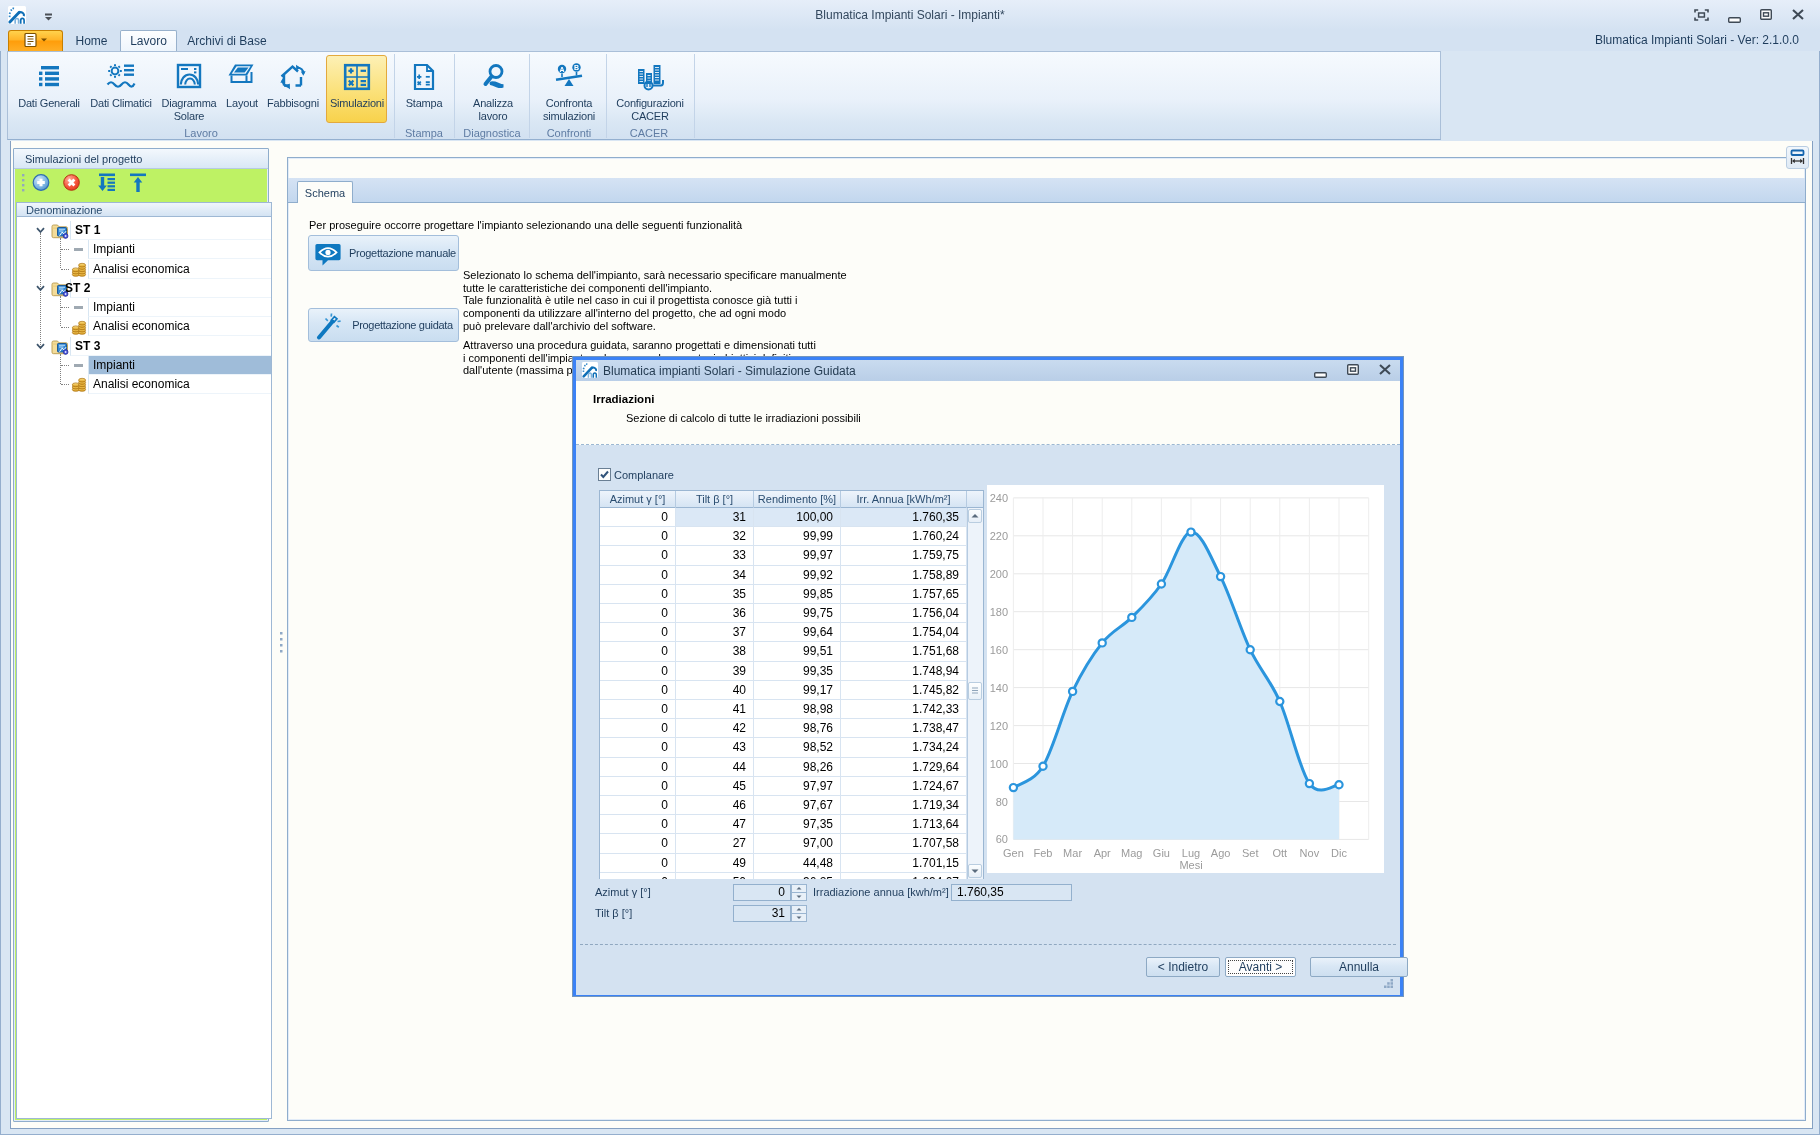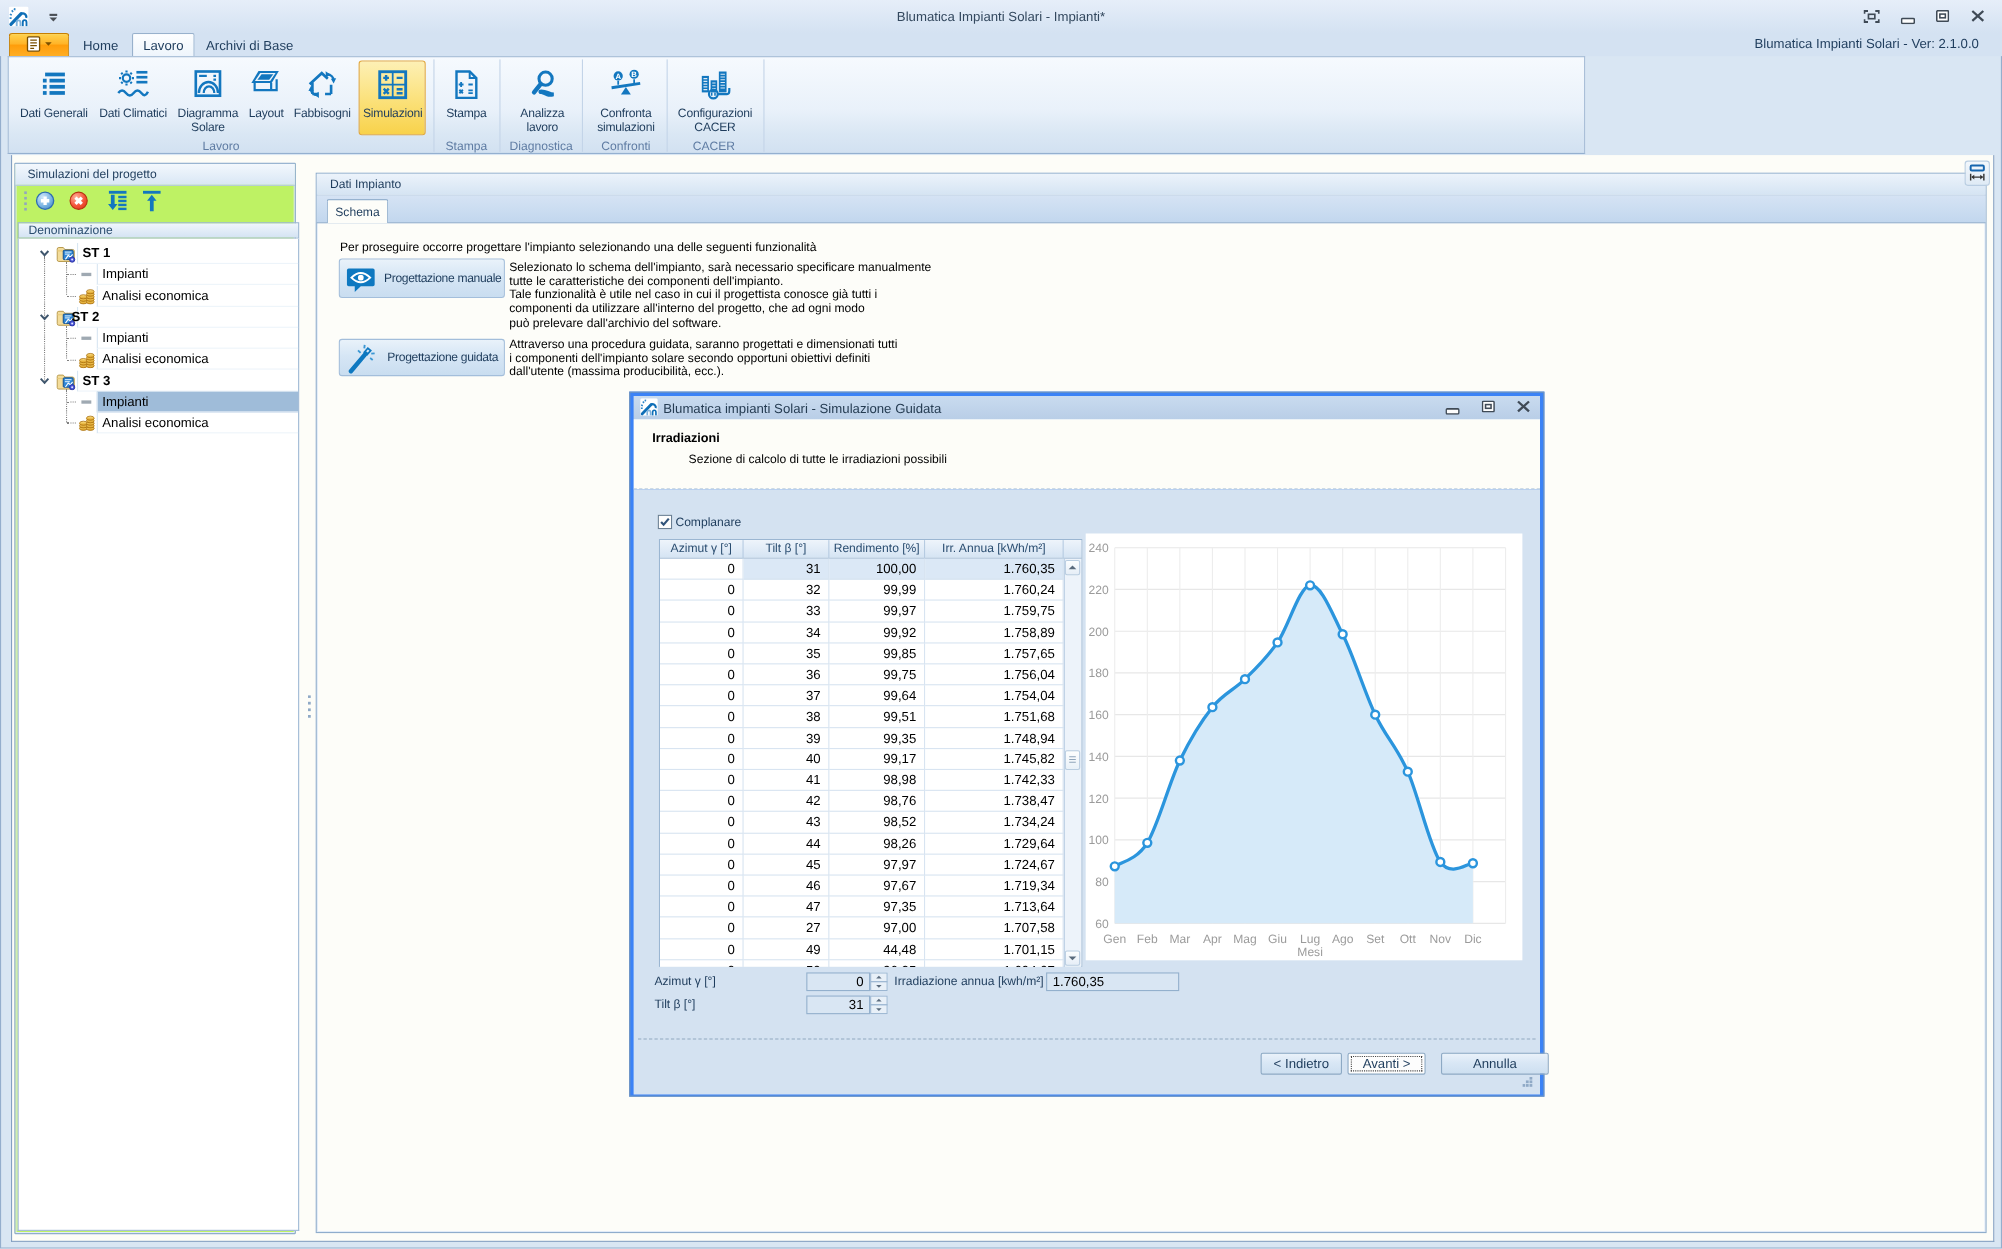--- a/index.html
+++ b/index.html
@@ -38,21 +38,21 @@
 .tcell { position:absolute; height:19px; border-left:1px solid #d8e6f2; border-bottom:1px solid #edf4fa; }
 
 #mpanel { left:287px; top:157px; width:1519px; height:964px; border:1px solid #8fadcc; background:#fdfdf9; box-shadow:0 0 0 1px #e2ecf8 inset; }
 #mphead { position:absolute; left:0; top:0; width:100%; height:20px; background:linear-gradient(#ecf3fb,#d5e4f3);
   border-bottom:1px solid #bdd0e6; color:#1e3c5c; line-height:20px; padding-left:12px; }
 #mptabs { position:absolute; left:0; top:20px; width:100%; height:25px; background:linear-gradient(#d5e3f4,#c2d7ee); border-bottom:1px solid #8fadcc; }
 #schema-tab { position:absolute; left:9px; top:3px; width:56px; height:22px; background:#fdfdf9; border:1px solid #8fadcc; border-bottom:none;
   border-radius:2px 2px 0 0; text-align:center; line-height:22px; color:#1e3c5c; }
 .pbtn { position:absolute; left:20px; width:151px; white-space:nowrap; letter-spacing:-0.3px; border:1px solid #a3bedb; border-radius:3px;
   background:linear-gradient(#e9f2fa,#d6e6f5 45%,#c9ddf0); color:#1e3c5c;padding-left:35px; }
-.para { position:absolute; left:175px; line-height:12.65px; color:#000; }
+.para { position:absolute; left:175px; line-height:12.65px; color:#000;margin-top:32px; }
 
 #dlg { left:544px; top:356px; width:832px; height:641px; background:#3b82f6;
   border:1px solid #7396bd;margin-left:28px; }
 #dlgtitle { position:absolute; left:3px; top:3px; width:824px; height:21px; background:linear-gradient(#c9dbef,#b9cee7); color:#253c52; }
 #dlghead { position:absolute; left:3px; top:24px; width:824px; height:64px; background:#fdfdf8; border-bottom:1px dashed #9db8d2; }
 #dlgbody { position:absolute; left:3px; top:88px; width:824px; height:550px; background:#d4e2f1; }
 
 #grid { position:absolute; left:23px; top:45px; width:385px; height:389px; border:1px solid #9bb6d2; background:#fff; }
 #ghead { position:absolute; left:0; top:0; width:100%; height:17px; background:linear-gradient(#eef4fb,#d5e4f3);
   border-bottom:1px solid #9bb6d2; color:#2a4d70; }
@@ -438,21 +438,20 @@
 
 <div class="abs" style="left:280px;top:632px;width:3px;height:22px">
 <svg width="3" height="22">
       <rect y="0" width="2.5" height="2.5" fill="#8fa9c6"></rect>
       <rect y="6" width="2.5" height="2.5" fill="#8fa9c6"></rect>
       <rect y="12" width="2.5" height="2.5" fill="#8fa9c6"></rect>
       <rect y="18" width="2.5" height="2.5" fill="#8fa9c6"></rect>
     </svg></div>
 
 <div id="mpanel" class="abs">
-<div id="mphead">Dati Impianto</div>
 <div id="mptabs">
       <div id="schema-tab">Schema</div>
     </div>
 <div class="abs" style="left:21px;top:61px">Per proseguire occorre progettare l'impianto selezionando una delle seguenti funzionalità</div>
 <div class="pbtn" style="top:77px;height:36px">
   <div style="position:absolute;left:5px;top:4px"><svg width="28" height="28" viewBox="0 0 28 28">
           <path d="M3 4 h22 q1.6 0 1.6 1.6 v13 q0 1.6 -1.6 1.6 h-11 l-5.5 5.2 v-5.2 h-5.5 q-1.6 0 -1.6 -1.6 v-13 q0 -1.6 1.6 -1.6 Z" fill="#0e78c0"></path>
           <path d="M5.5 12.4 q8.5 -8.5 17 0 q-8.5 8.5 -17 0 Z" fill="none" stroke="#fff" stroke-width="1.8"></path>
           <circle cx="14" cy="12.4" r="2.6" fill="#fff"></circle>
         </svg></div>

